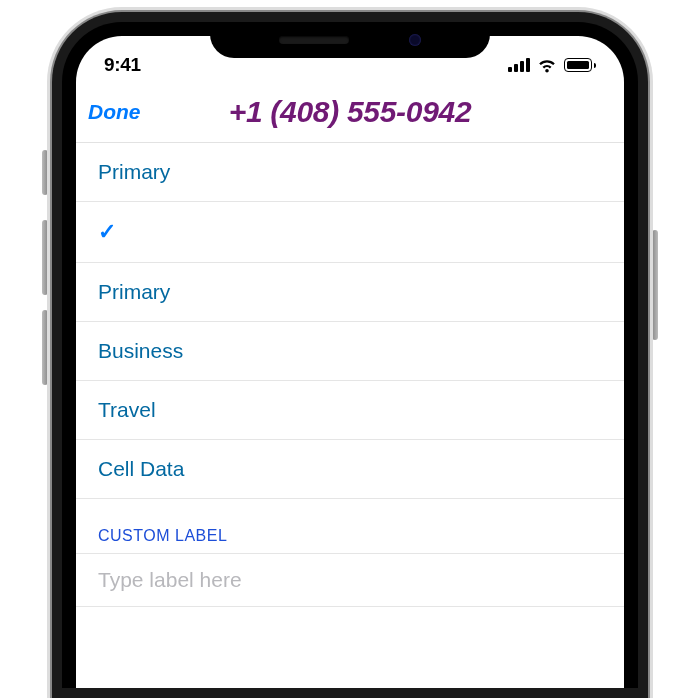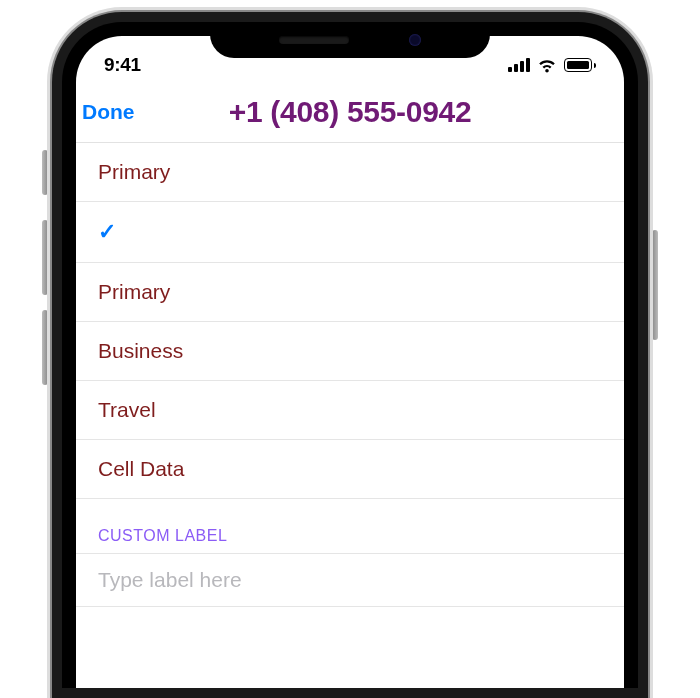--- a/index.html
+++ b/index.html
@@ -135,23 +135,24 @@
     .battery-tip {
       width: 2.5px;
       height: 5px;
       background: #000;
       border-radius: 0 2px 2px 0;
       margin-left: 1.5px;
     }
     .nav-header {
       display: flex;
       align-items: center;
-      padding: 14px 22px 18px 6px;
+      padding: 14px 22px 18px 12px;
       border-bottom: 1px solid #e2e2e2;
       position: relative;
+      font-style: italic;
     }
     .nav-done {
       color: #007aff;
       font-size: 21px;
       font-weight: 600;
       cursor: pointer;
     }
     .nav-title {
       position: absolute;
       left: 50%;
@@ -169,31 +170,31 @@
       display: flex;
       align-items: center;
       justify-content: space-between;
       padding: 17px 22px 17px 22px;
       border-bottom: 1px solid #e5e5e5;
       cursor: pointer;
     }
     .list-item-label {
       font-size: 21px;
       font-weight: 400;
-      color: #7f1d1d;
+      color: #0369a1;
     }
     .checkmark {
       color: #007aff;
       font-size: 22px;
       font-weight: 700;
     }
     .section-header {
       padding: 28px 22px 8px 22px;
       font-size: 16px;
-      color: #8b5cf6;
+      color: #1d4ed8;
       letter-spacing: 0.5px;
       text-transform: uppercase;
     }
     .custom-input-row {
       padding: 14px 22px;
       border-top: 1px solid #e5e5e5;
       border-bottom: 1px solid #e5e5e5;
     }
     .custom-input {
       border: none;

